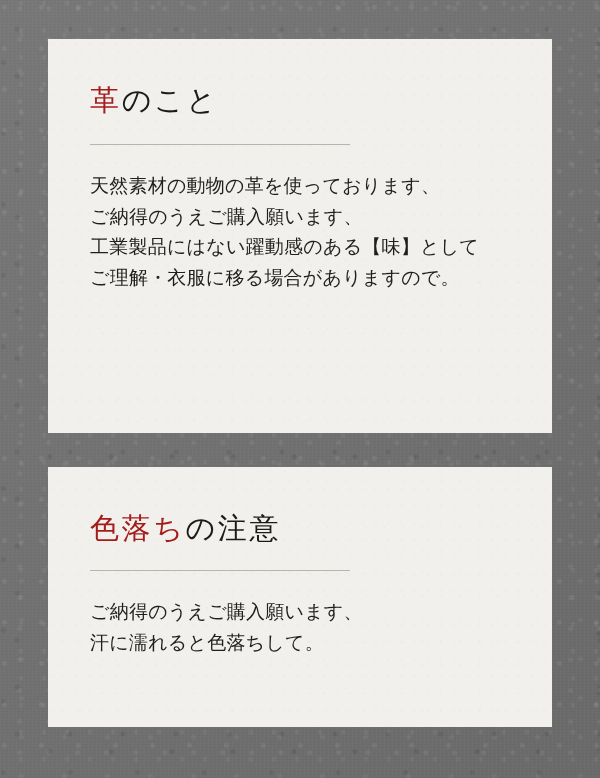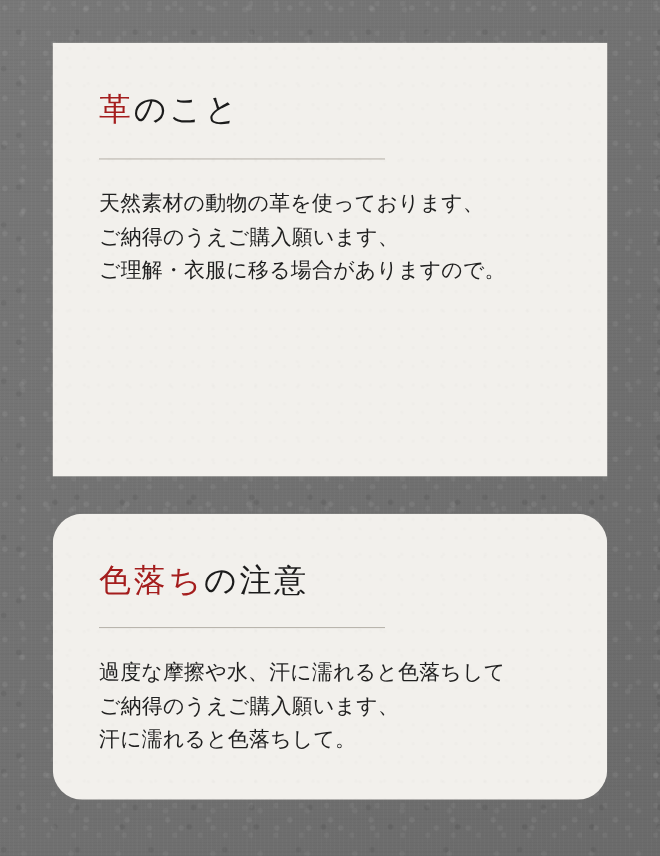--- a/index.html
+++ b/index.html
@@ -58,21 +58,20 @@
   }
 
   .card-1 {
     height: 394px;
     padding: 44px 42px 0 42px;
     margin-bottom: 34px;
   }
   .card-2 {
     height: 260px;
     padding: 44px 42px 0 42px;
-    border-radius: 27px;
   }
 
   .heading {
     font-size: 29px;
     letter-spacing: 0.09em;
     line-height: 1.2;
     color: #1b1b1b;
     margin: 0;
     font-weight: normal;
     white-space: nowrap;
@@ -111,27 +110,27 @@
 <div class="backdrop"></div>
 
 <div class="panels">
 
   <div class="card card-1">
     <h2 class="heading"><span class="accent">革</span><span>のこと</span></h2>
     <div class="rule"></div>
     <p class="body-text">
       <span class="line">天然素材の動物の革を使っております、</span>
       <span class="line">ご納得のうえご購入願います、</span>
+      <span class="line">工業製品にはない躍動感のある【味】として</span>
       <span class="line">ご理解・衣服に移る場合がありますので。</span>
     </p>
   </div>
 
   <div class="card card-2">
     <h2 class="heading"><span class="accent">色落ち</span><span>の注意</span></h2>
     <div class="rule"></div>
     <p class="body-text">
-      <span class="line">過度な摩擦や水、汗に濡れると色落ちして</span>
       <span class="line">ご納得のうえご購入願います、</span>
       <span class="line">汗に濡れると色落ちして。</span>
     </p>
   </div>
 
 </div>
 
 </body></html>

